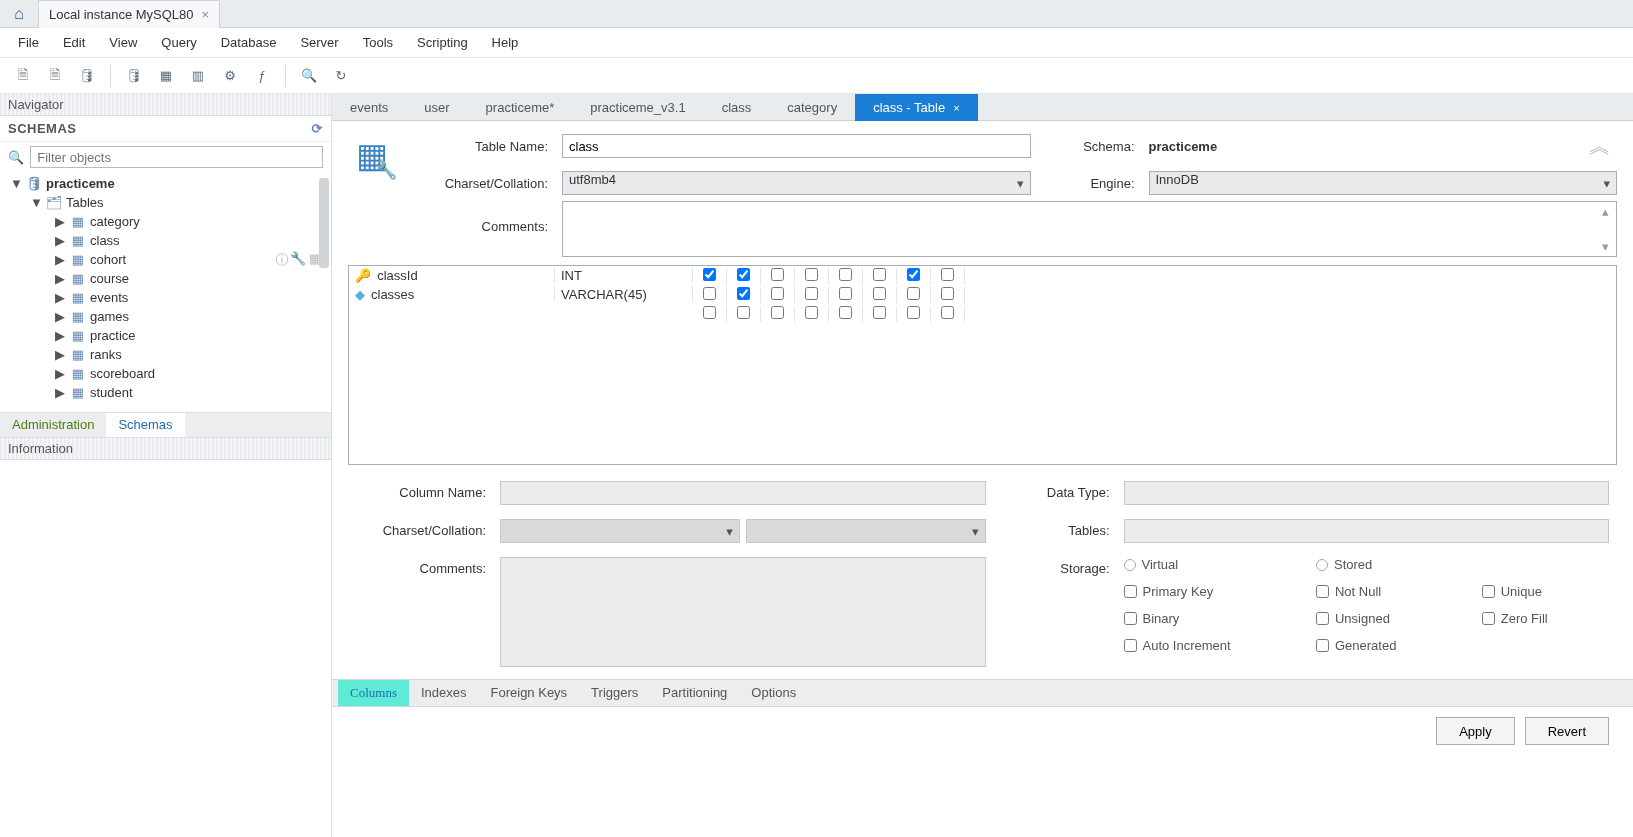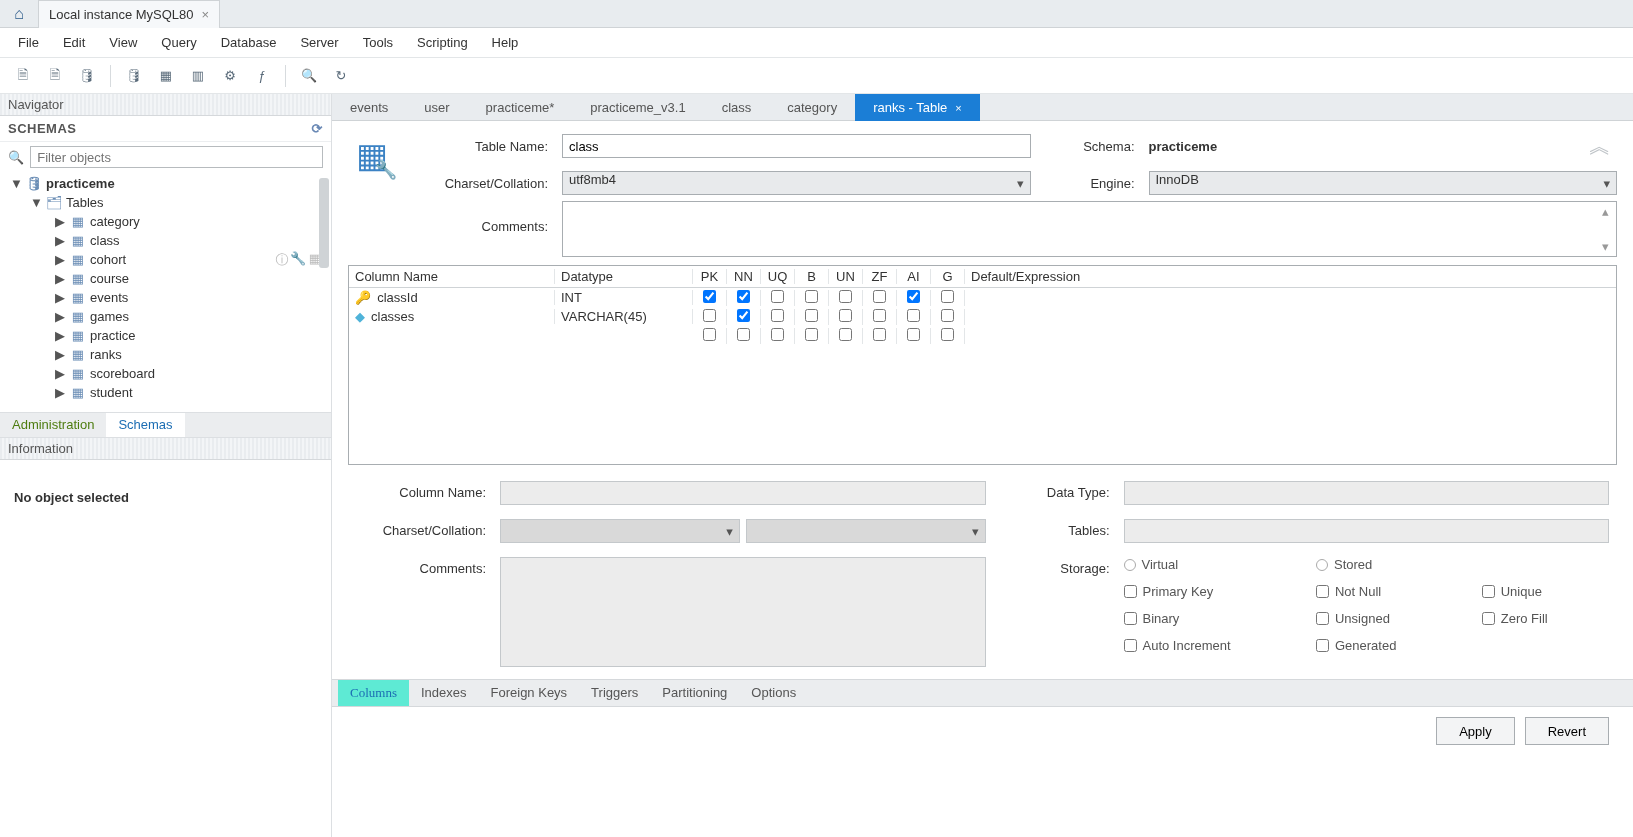--- a/index.html
+++ b/index.html
@@ -239,21 +239,20 @@
       </div>
       <div class="tree-scroll-thumb"></div>
     </div>
     <div class="side-tabs">
       <div class="side-tab">Administration</div>
       <div class="side-tab active">Schemas</div>
     </div>
     <div class="panel-header dotted">
       <span>Information</span>
     </div>
-    <div class="info-body">No object selected</div>
   </div>
 
   <div class="content">
     <div class="doc-tabs" id="doc-tabs">
         <div class="doc-tab">
           <span>events</span>
         </div>
         <div class="doc-tab">
           <span>user</span>
         </div>
@@ -263,21 +262,21 @@
         <div class="doc-tab">
           <span>practiceme_v3.1</span>
         </div>
         <div class="doc-tab">
           <span>class</span>
         </div>
         <div class="doc-tab">
           <span>category</span>
         </div>
         <div class="doc-tab active">
-          <span>ranks - Table</span>
+          <span>class - Table</span>
           <span class="close">×</span>
         </div>
       </div>
 
     <div class="editor-top">
       <div class="big-icon">▦<span class="wrench">🔧</span></div>
       <div class="form-grid">
         <label>Table Name:</label>
         <input class="tf" value="class" style="">
         <label>Schema:</label>
@@ -297,33 +296,20 @@
 
     <div class="comments-row">
       <label>Comments:</label>
       <div class="comments-box">
         <span class="sb up">▴</span>
         <span class="sb down">▾</span>
       </div>
     </div>
 
     <div class="col-grid-wrap">
-      <div class="col-head">
-        <div class="ch c-colname">Column Name</div>
-        <div class="ch c-datatype">Datatype</div>
-        <div class="ch c-flag">PK</div>
-        <div class="ch c-flag">NN</div>
-        <div class="ch c-flag">UQ</div>
-        <div class="ch c-flag">B</div>
-        <div class="ch c-flag">UN</div>
-        <div class="ch c-flag">ZF</div>
-        <div class="ch c-flag">AI</div>
-        <div class="ch c-flag">G</div>
-        <div class="ch c-default">Default/Expression</div>
-      </div>
       <div id="col-rows">
           <div class="col-row">
             <div class="c-colname">
               <span class="key-icon">🔑</span>
               <span>classId</span>
             </div>
     <div class="c-datatype" style="padding-left:6px">INT</div>
     <div class="c-flag" style="text-align:center"><input type="checkbox" checked="" style=""></div>
             <div class="c-flag" style="text-align:center"><input type="checkbox" checked="" style=""></div>
             <div class="c-flag" style="text-align:center"><input type="checkbox" style=""></div>

